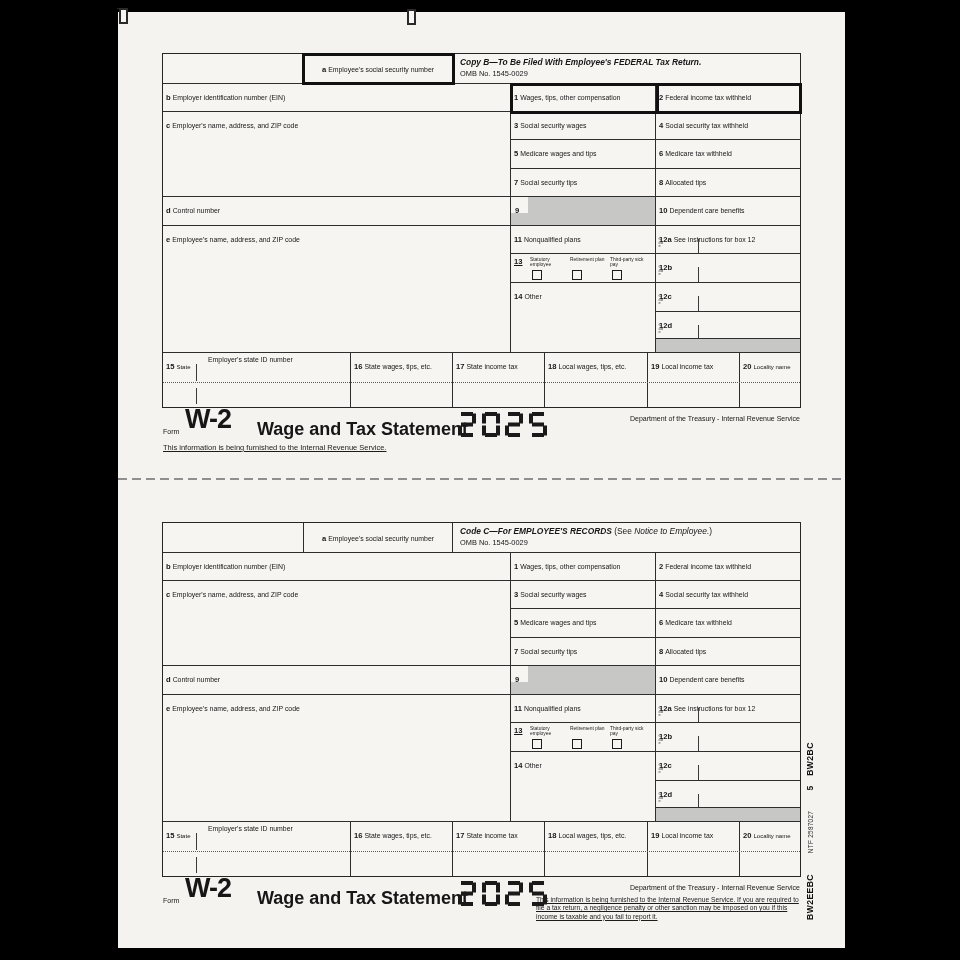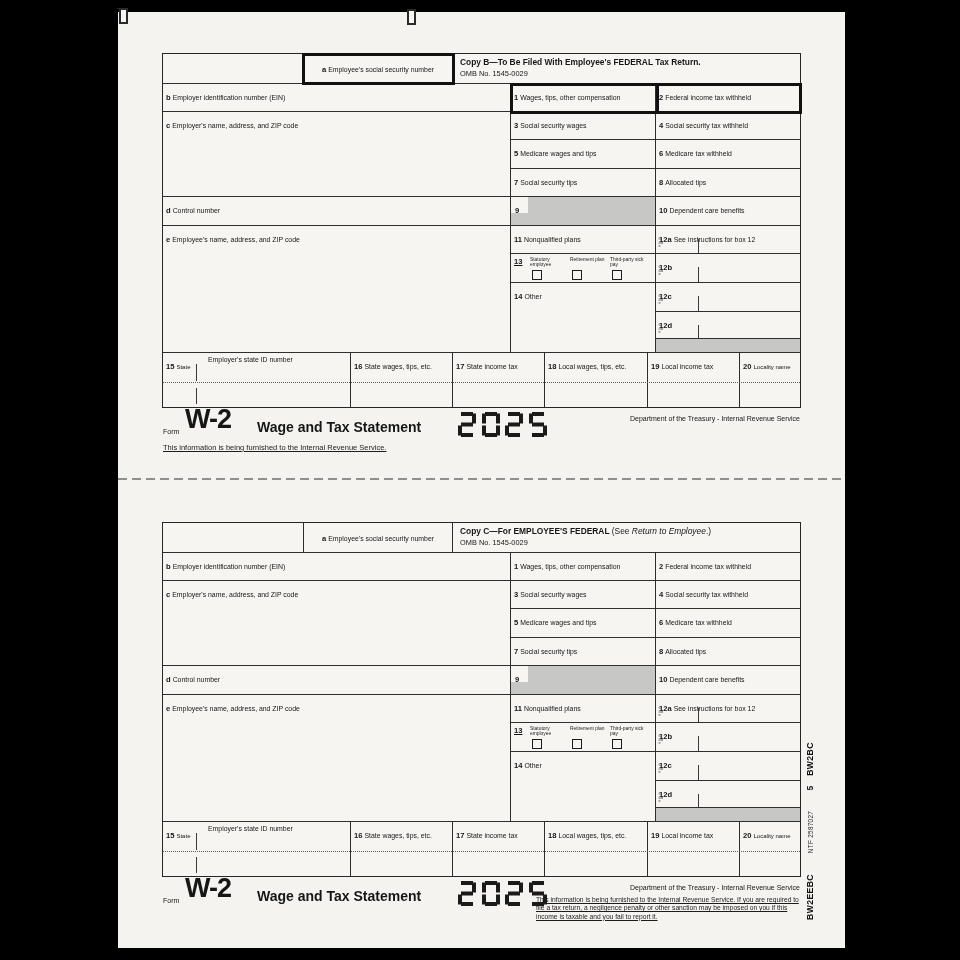--- a/index.html
+++ b/index.html
@@ -38,21 +38,21 @@
   .cell { position:absolute; padding:2px 3px; }
   .br { border-right:1px solid #2e2e2e; }
   .bb { border-bottom:1px solid #2e2e2e; }
   .num { font-weight:bold; font-size:7.6px; }
   .lbl { font-size:6.9px; margin-left:2px; }
   
   .c-hl   { left:0;   top:0;  width:140px; height:30px; border-bottom:1px solid #2e2e2e; }
   .c-a    { left:140px; top:0; width:150px; height:30px; border:1px solid #2e2e2e; border-top:none; text-align:center; padding-top:4px; }
   .c-copy { left:290px; top:0; width:347px; height:30px; border-bottom:1px solid #2e2e2e; padding:3px 0 0 7px; }
   .copy-title { font-size:8.4px; }
-  .ct-bold { font-weight:bold; }
+  .ct-bold { font-weight:bold;font-style:italic; }
   .omb { font-size:7.4px; margin-top:2px; }
   
   .c-b  { left:0;     top:30px; width:348px; height:28px; }
   .c-1  { left:348px; top:30px; width:145px; height:28px; }
   .c-2  { left:493px; top:30px; width:144px; height:28px; }
   
   .c-c  { left:0;     top:58px;  width:348px; height:85px; }
   .c-3  { left:348px; top:58px;  width:145px; height:28px; }
   .c-4  { left:493px; top:58px;  width:144px; height:28px; }
   .c-5  { left:348px; top:86px;  width:145px; height:29px; }
@@ -101,21 +101,21 @@
   .tick-b { left:33px; top:334px; height:16px; }
   
   .ovl { position:absolute; display:none; pointer-events:none; }
   .emph .ovl { display:block; }
   .ovl-a  { left:138.5px; top:-1.5px; width:153px; height:32.5px; border:3px solid #111; }
   .ovl-12 { left:346.5px; top:29px;  width:292px; height:30.5px; border:3px solid #111; }
   .ovl-12::after { content:""; position:absolute; left:143.5px; top:0; bottom:0; width:3px; background:#111; }
   
   .f-word  { position:absolute; left:1px;  top:375px; font-size:7px; }
   .f-name  { position:absolute; left:23px; top:351px; font-size:27px; font-weight:bold; letter-spacing:-1px; }
-  .f-title { position:absolute; left:95px; top:366px; font-size:14px; font-weight:bold; }
+  .f-title { position:absolute; left:95px; top:366px; font-size:18px; font-weight:bold; }
   .year-display { position:absolute; left:296px; top:359px; display:flex; gap:5.5px; }
   .f-treasury { position:absolute; right:1px; top:362px; font-size:7px; text-align:right; }
   .f-fine { color:#1c1c1c;text-decoration:underline; }
   .fp-l { position:absolute; left:1px; top:390px; font-size:7.5px; display:none; }
   .fp-r { position:absolute; left:374px; top:374px; width:265px; font-size:6.7px; line-height:8.3px; display:none; }
   .fpl-on .fp-l { display:block; }
   .fpr-on .fp-r { display:block; }
   
   .vc { position:absolute; white-space:nowrap; color:#111;
         transform:translate(-50%,-50%) rotate(-90deg); }
@@ -294,21 +294,21 @@
     <div class="f-fine fp-l">This information is being furnished to the Internal Revenue Service.</div>
 
   </div>
     <div class="w2form f2 fpr-on">
     <div class="tbl">
       <div class="cell c-hl"></div>
       <div class="cell c-a">
         <span class="num">a</span><span class="lbl">Employee's social security number</span>
       </div>
       <div class="cell c-copy">
-        <div class="copy-title"><span class="ct-bold">Copy C—For EMPLOYEE'S FEDERAL</span><span> (See </span><i>Return to Employee</i><span>.)</span></div>
+        <div class="copy-title"><span class="ct-bold">Code C—For EMPLOYEE'S RECORDS</span><span> (See </span><i>Notice to Employee</i><span>.)</span></div>
         <div class="omb">OMB No. 1545-0029</div>
       </div>
 
       <div class="cell c-b br bb">
         <span class="num">b</span><span class="lbl">Employer identification number (EIN)</span>
       </div>
       <div class="cell c-1 br bb">
         <span class="num">1</span><span class="lbl">Wages, tips, other compensation</span>
       </div>
       <div class="cell c-2 bb">

